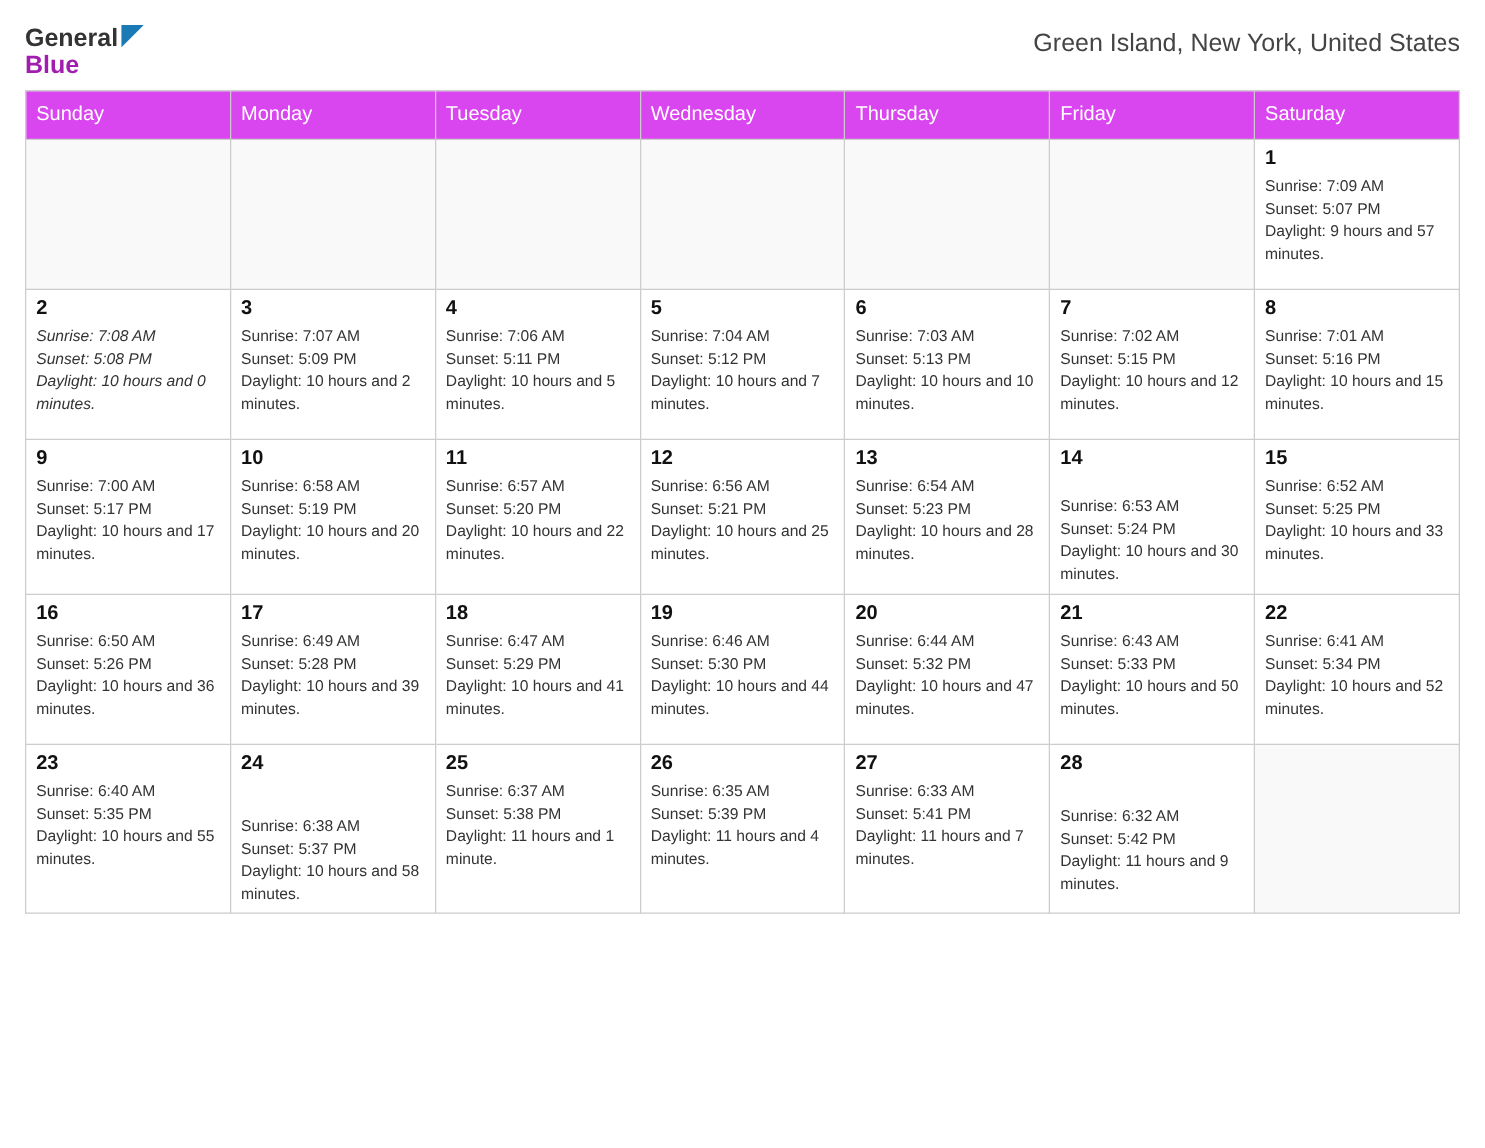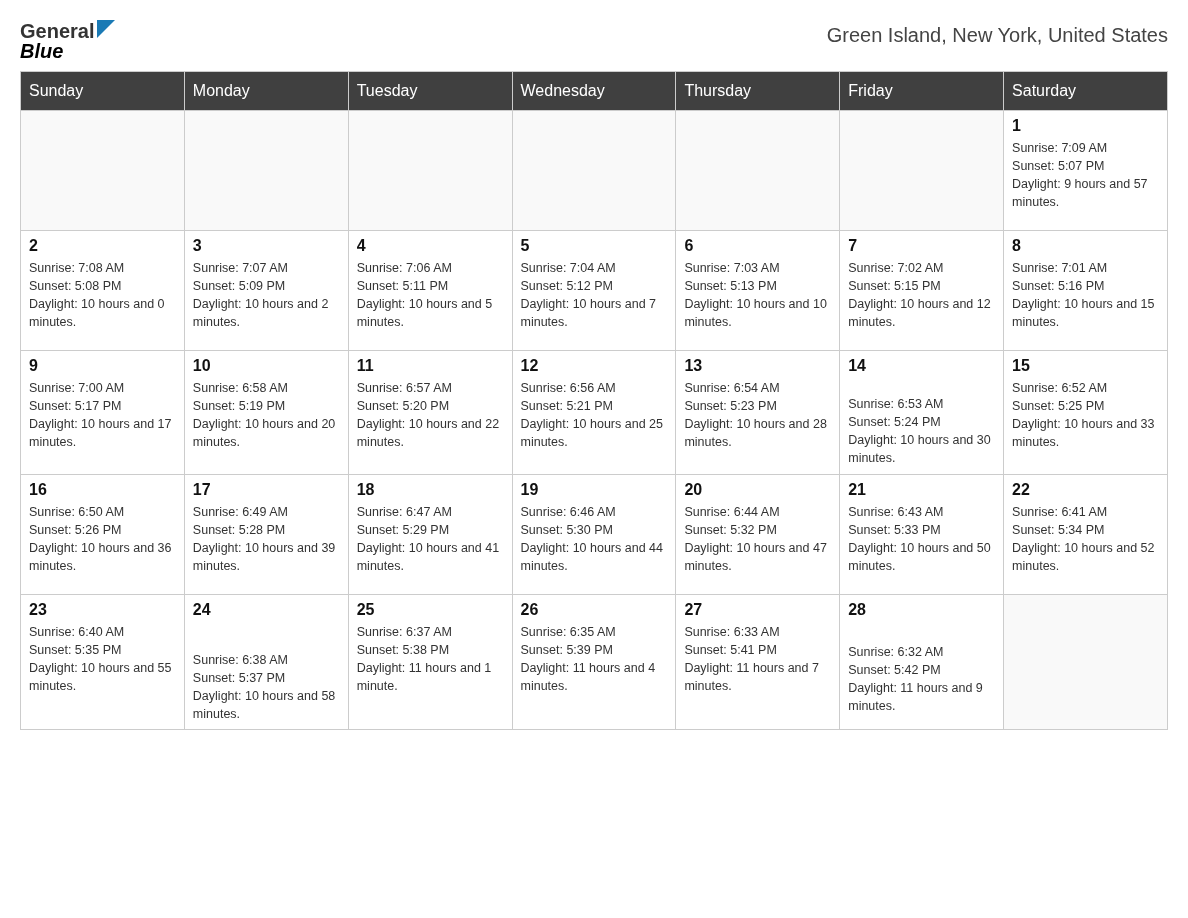--- a/index.html
+++ b/index.html
@@ -27,21 +27,21 @@
       font-size: 20px;
       color: #444;
       margin-top: 4px;
     }
     .calendar {
       width: 100%;
       border-collapse: collapse;
       margin-top: 10px;
     }
     .calendar th {
-      background-color: #404040;
+      background-color: #d946ef;
       color: #fff;
       font-size: 16px;
       font-weight: normal;
       padding: 10px 8px;
       text-align: left;
       border: 1px solid #ccc;
     }
     .calendar td {
       border: 1px solid #ccc;
       vertical-align: top;
@@ -79,22 +79,21 @@
     .logo-top {
       font-size: 20px;
       font-weight: bold;
       color: #333;
       display: flex;
       align-items: center;
     }
     .logo-bottom {
       font-size: 20px;
       font-weight: bold;
-      color: #000000;
-      font-style: italic;
+      color: #a21caf;
     }
   </style>
 </head>
 <body>
 
 <div class="header">
   <div class="logo-wrapper">
     <div class="logo-text-group">
       <div class="logo-top">
         <span>General</span>
@@ -135,21 +134,21 @@
         <td>
           <span class="day-num">1</span>
           <div class="day-info" style="white-space: pre-line;">Sunrise: 7:09 AM
 Sunset: 5:07 PM
 Daylight: 9 hours and 57 minutes.</div>
         </td>
       </tr>
       <tr>
         <td>
           <span class="day-num">2</span>
-          <div class="day-info" style="white-space: pre-line;">Sunrise: 7:08 AM
+          <div class="day-info" style="white-space: pre-line; font-style: italic;">Sunrise: 7:08 AM
 Sunset: 5:08 PM
 Daylight: 10 hours and 0 minutes.</div>
         </td>
         <td>
           <span class="day-num">3</span>
           <div class="day-info" style="white-space: pre-line;">Sunrise: 7:07 AM
 Sunset: 5:09 PM
 Daylight: 10 hours and 2 minutes.</div>
         </td>
         <td>

